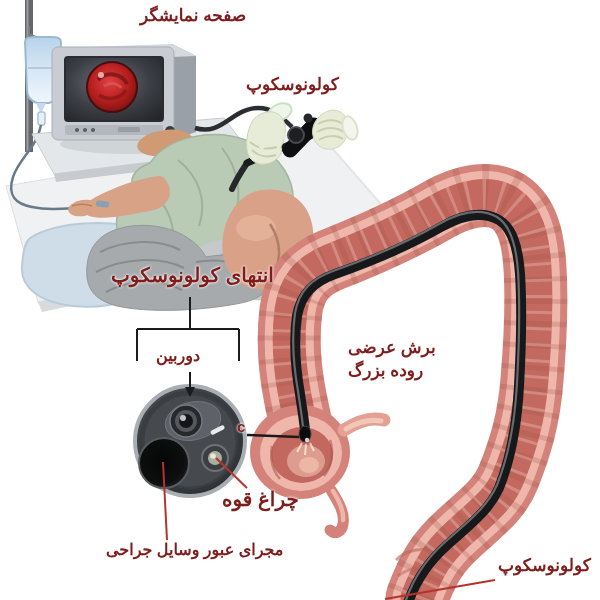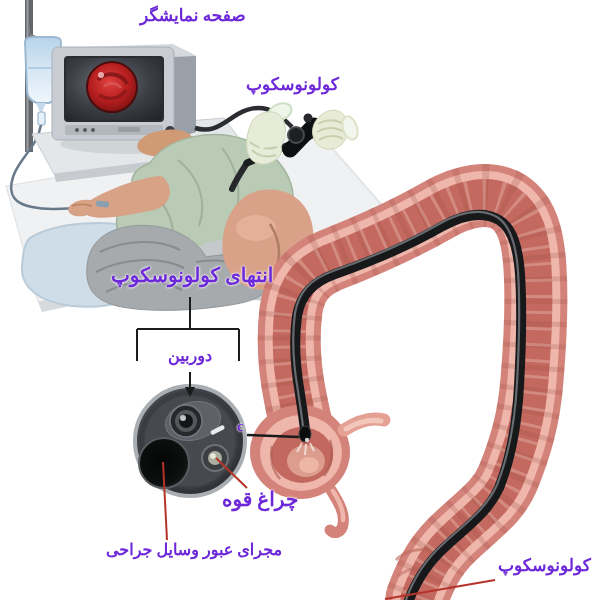--- a/index.html
+++ b/index.html
@@ -1,21 +1,21 @@
 <!DOCTYPE html>
 <html><head>
 <meta charset="utf-8">
 <style>
   html,body{margin:0;padding:0;background:#fff;}
   .page{position:relative;width:600px;height:600px;background:#ffffff;overflow:hidden;
         font-family:"DejaVu Sans",sans-serif;}
   .page svg{position:absolute;left:0;top:0;}
-  .lbl{position:absolute;font-family:Liberation Serif, serif;font-weight:bold;color:#6d28d9;
+  .lbl{position:absolute;font-family:Liberation Sans, sans-serif;font-weight:bold;color:#7f1d1d;
        direction:rtl;white-space:nowrap;text-shadow:0 0 3px #fff,0 0 2px #fff;}
-  .lbl.center{text-align:center;}
+  .lbl.center{text-align:left;}
   .c-tag{direction:ltr;font-weight:bold;}
 </style>
 </head>
 <body>
 
 <div class="page">
 
 <svg width="600" height="600" viewBox="0 0 600 600">
   <defs>
     <radialGradient id="gScreen" cx="45%" cy="40%" r="75%">
@@ -201,17 +201,21 @@
       <path d="M216,458 L247,488"></path>
       <path d="M385,599 L495,580"></path>
     </g>
   </g>
 </svg>
 
 <div class="lbl" style="left:140px;top:5px;font-size:17px">صفحه نمایشگر</div>
 <div class="lbl" style="left:246px;top:74px;font-size:17px">کولونوسکوپ</div>
 <div class="lbl" style="left:111px;top:263px;font-size:20px">انتهای کولونوسکوپ</div>
 <div class="lbl center" style="left:156px;top:346px;width:68px;font-size:16px">دوربین</div>
+<div class="lbl center" style="left:348px;top:337px;width:115px;font-size:17px;line-height:1.35">
+  <span style="display:block">برش عرضی</span>
+  <span style="display:block">روده بزرگ</span>
+</div>
 <div class="lbl c-tag" style="left:237px;top:418px;font-size:15px">c</div>
 <div class="lbl" style="left:222px;top:487px;font-size:20px">چراغ قوه</div>
 <div class="lbl" style="left:106px;top:540px;font-size:16px">مجرای عبور وسایل جراحی</div>
 <div class="lbl" style="left:498px;top:555px;font-size:17px">کولونوسکوپ</div>
 
 </div>
 </body></html>

